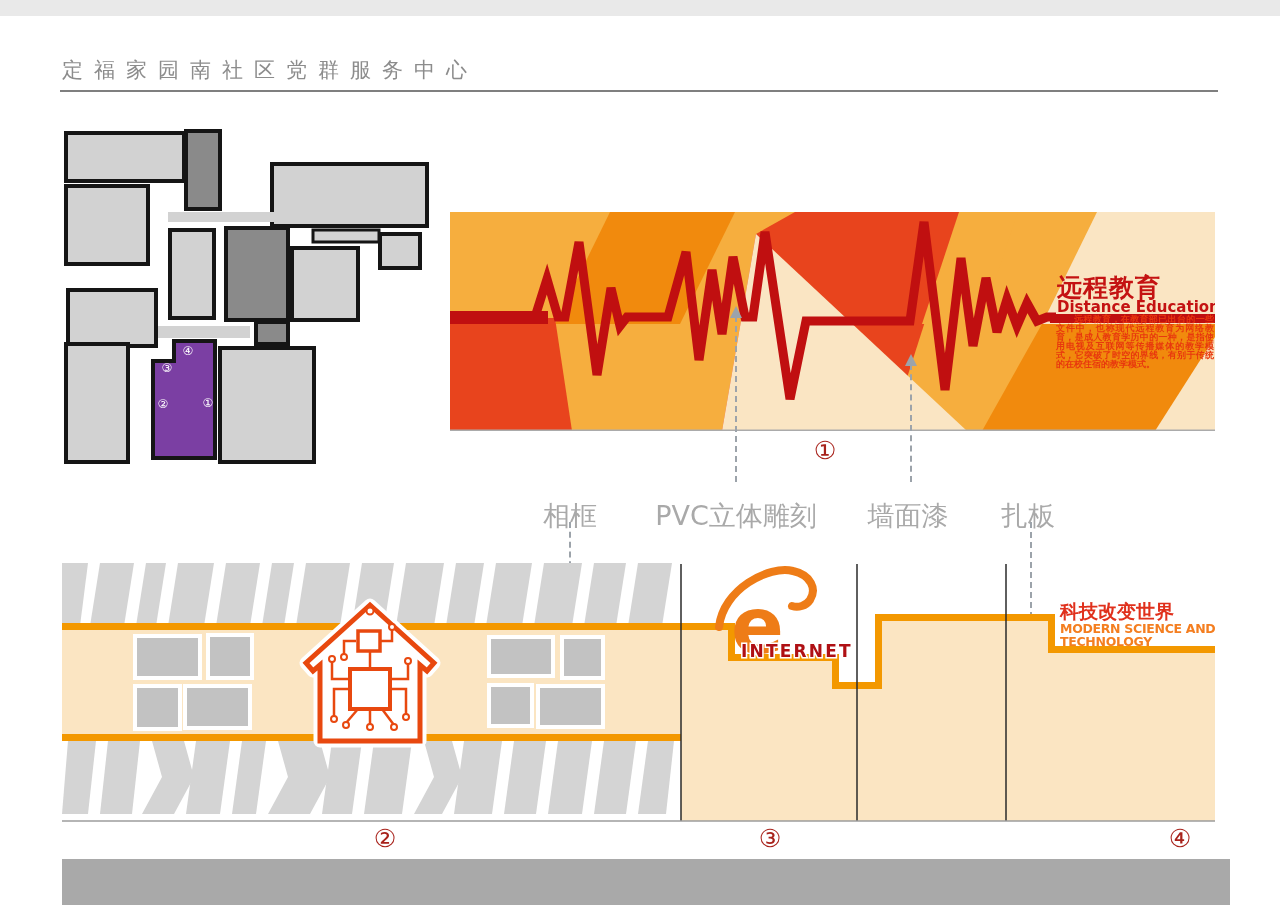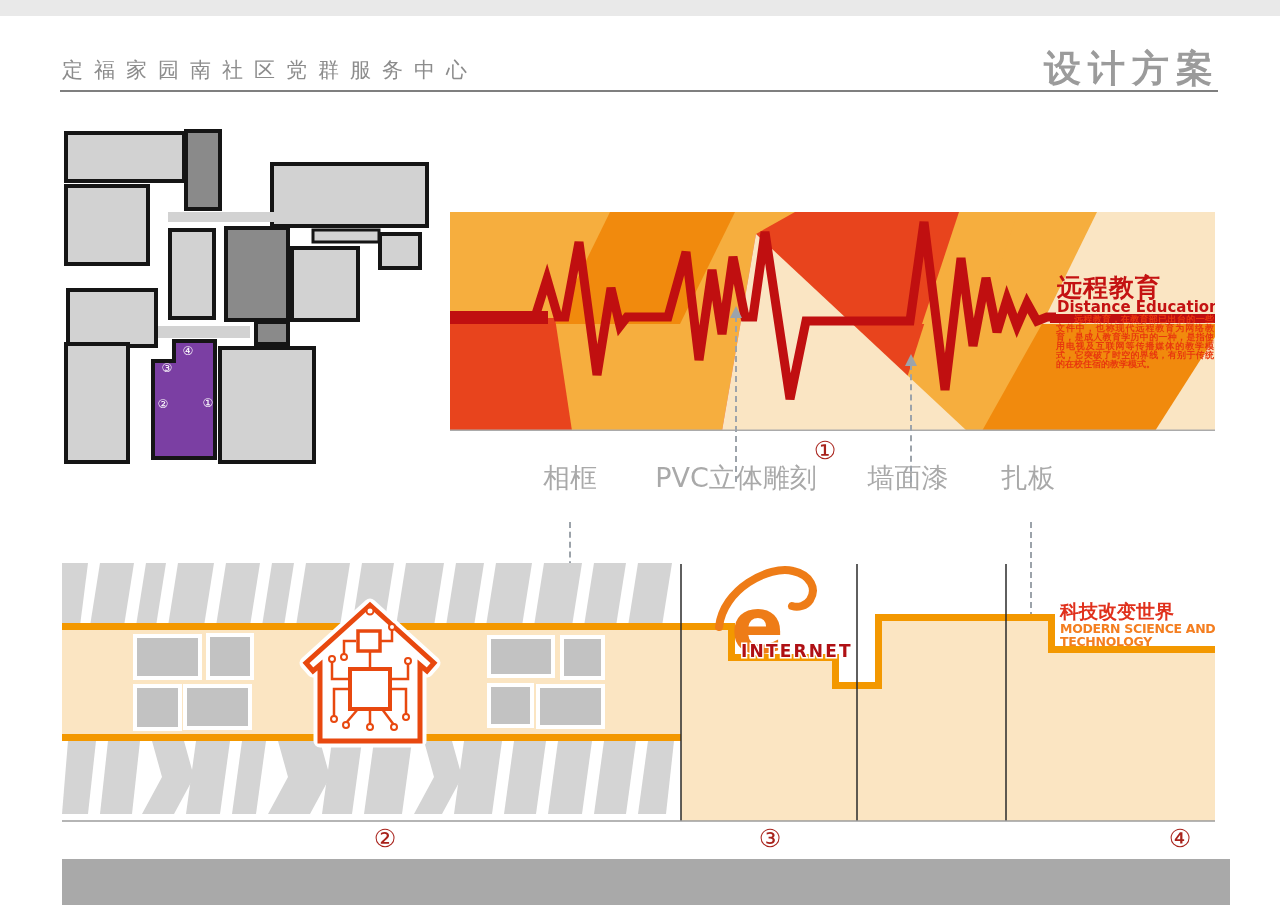--- a/index.html
+++ b/index.html
@@ -10,39 +10,38 @@
   .hdr-right{position:absolute;right:60px;top:28px;font-size:37px;letter-spacing:7px;color:#9B9B9B;font-weight:bold;}
   .hdr-rule{position:absolute;left:60px;top:74px;width:1158px;height:2px;background:#7F7F7F;}
   
   .sec-title{position:absolute;left:449px;top:136px;font-size:43px;font-weight:bold;color:#6B2D91;letter-spacing:3px;}
   
   .abs{position:absolute;}
   
   .banner-par{position:absolute;left:1056px;top:299px;width:158px;font-size:9px;line-height:9px;
               color:#E8380E;font-weight:bold;text-align:justify;text-indent:2em;}
   
-  .ann{position:absolute;top:444px;transform:translateX(-50%);font-size:27px;color:#A9A9A9;white-space:nowrap;}
+  .ann{position:absolute;top:482px;transform:translateX(-50%);font-size:27px;color:#A9A9A9;white-space:nowrap;}
   
   .dash{position:absolute;width:0;border-left:2px dashed #9CA3AA;}
   .tri-up{position:absolute;width:0;height:0;border-left:6px solid transparent;border-right:6px solid transparent;
           border-bottom:12px solid #9CA3AA;}
   .tri-down{position:absolute;width:0;height:0;border-left:6px solid transparent;border-right:6px solid transparent;
           border-top:12px solid #9CA3AA;}
   
   .marker{position:absolute;transform:translateX(-50%);font-size:25px;color:#A8221B;}
   
   .bottom-bar{position:absolute;left:62px;top:843px;width:1168px;height:60px;background:#A9A9A9;}
 </style>
 </head>
 <body>
 
 <div id="page">
 
   <div class="hdr-left">定福家园南社区党群服务中心</div>
-  <div class="hdr-right">设计方案</div>
   <div class="hdr-rule"></div>
 
   <svg class="abs" style="left:58px;top:110px" width="378" height="342" viewBox="0 0 378 342">
     <g fill="#D2D2D2" stroke="#151515" stroke-width="4">
       <rect x="8" y="7" width="118" height="48"></rect>
       <rect x="8" y="60" width="82" height="78"></rect>
       <rect x="128" y="5" width="34" height="78" fill="#8A8A8A"></rect>
       <rect x="214" y="38" width="155" height="62"></rect>
       <rect x="255" y="104" width="66" height="12" stroke-width="3"></rect>
       <rect x="322" y="108" width="40" height="34"></rect>

